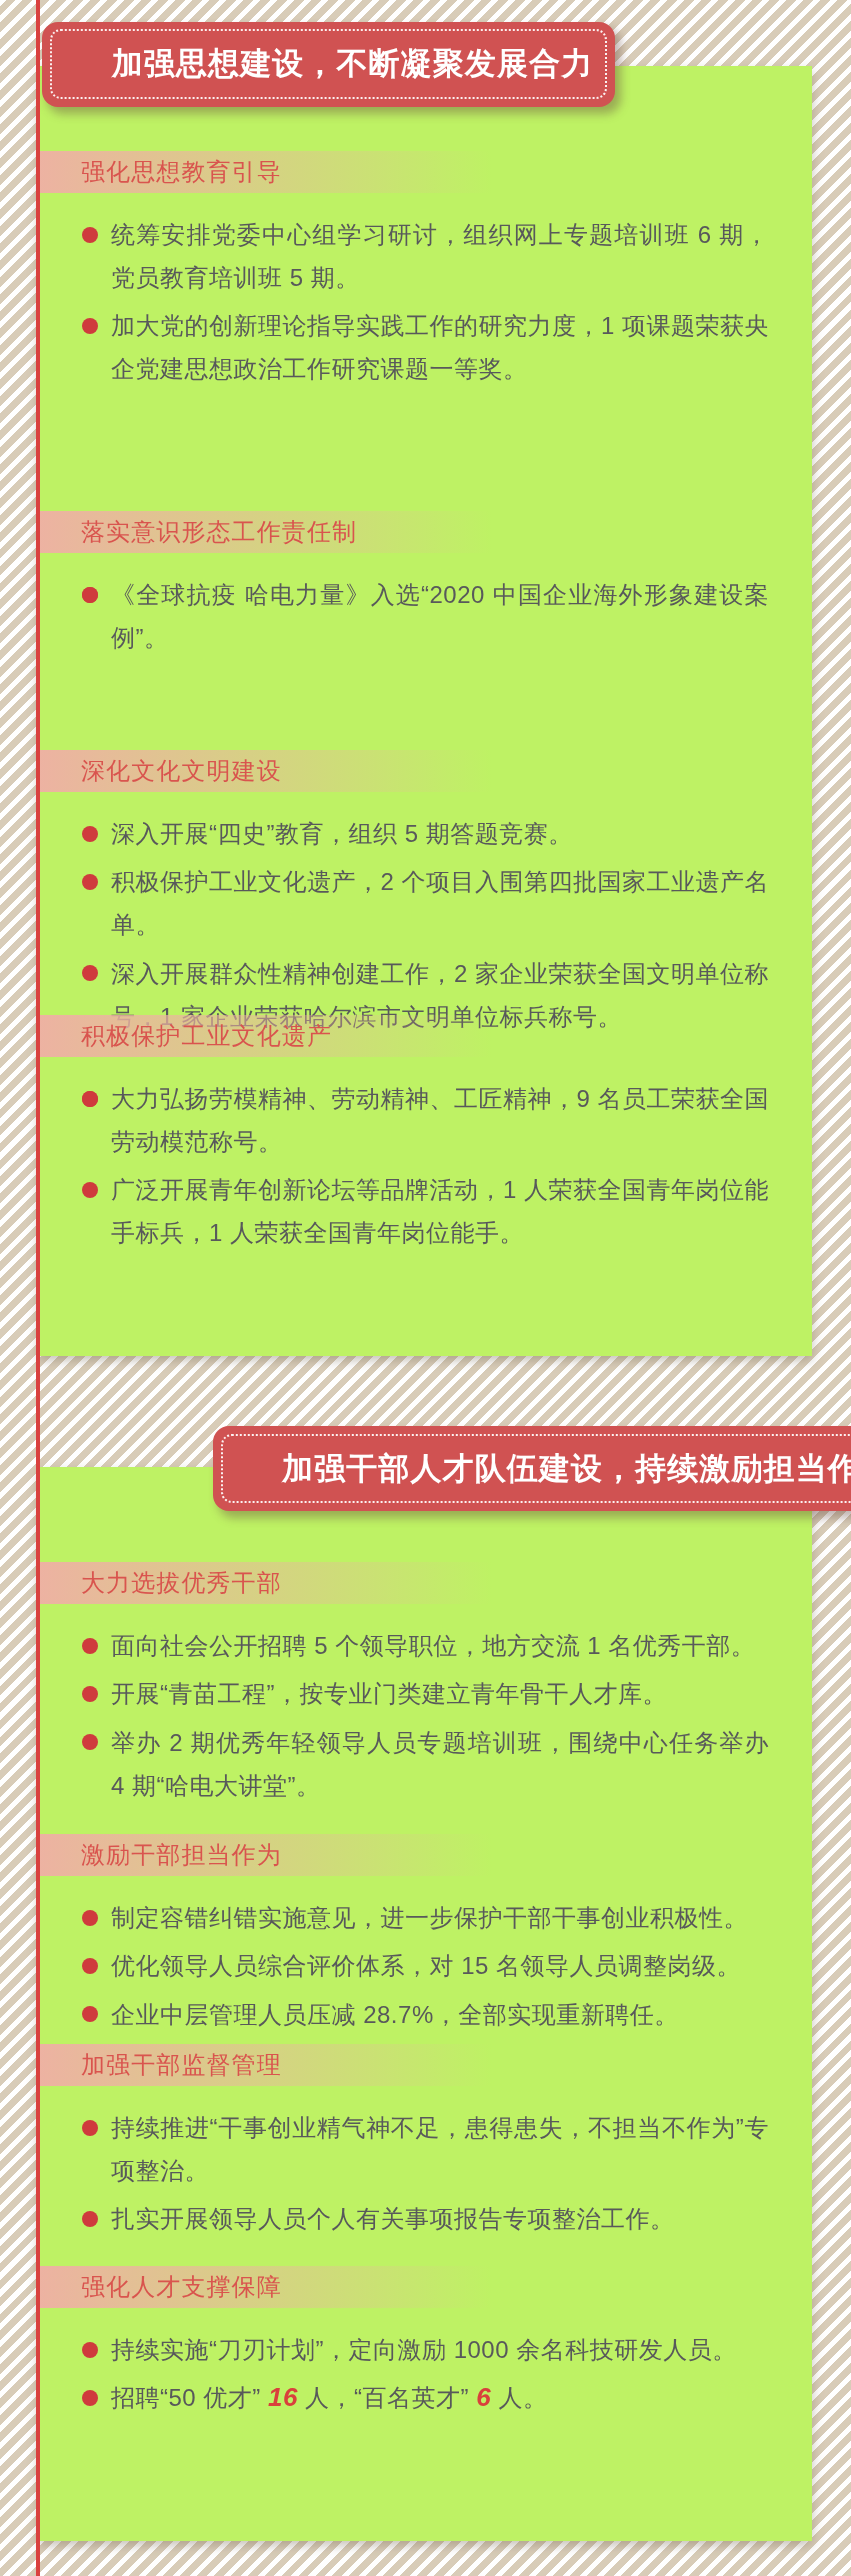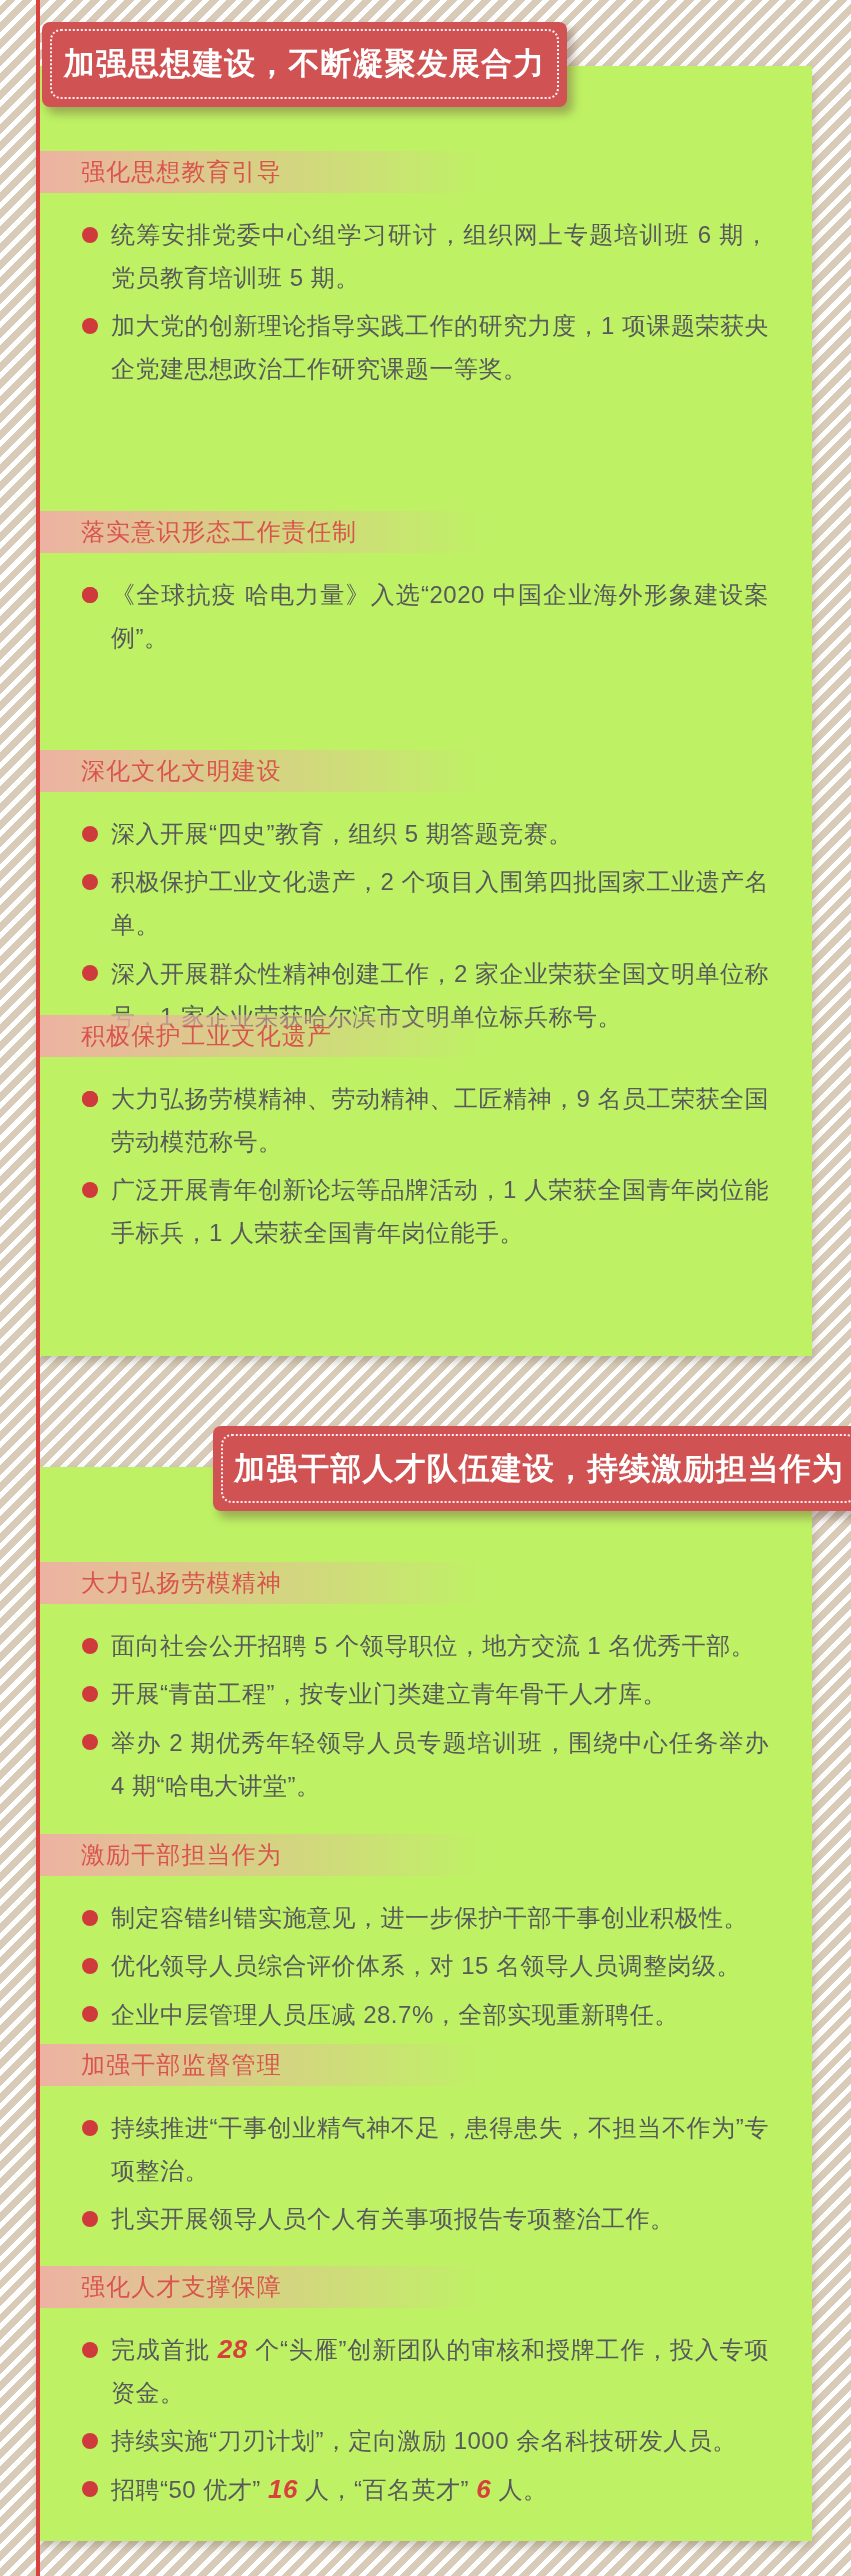--- a/index.html
+++ b/index.html
@@ -13,23 +13,23 @@
     position:absolute;left:36px;top:0;width:3.8px;height:2576px;
     background:#d9413f;z-index:6;
   }
   .panel{
     position:absolute;left:39px;width:773px;background:#bef264;
     box-shadow:0 5.4px 10.8px rgba(125,110,92,0.45);z-index:1;
   }
   #panel-1{top:66px;height:1290px;}
   #panel-2{top:1467px;height:1074px;}
   .banner{
-    position:absolute;height:85px;background:#d05252;border-radius:8px;
+    position:absolute;height:85px;background:#d05252;border-radius:16px;
     box-shadow:5.4px 6.5px 9.7px rgba(100,70,60,0.40);z-index:4;
-    display:flex;align-items:center;justify-content:center;
+    display:flex;align-items:center;justify-content:center;padding-left:48px;
   }
   #banner-1{left:42px;top:21.6px;width:525px;}
   #banner-2{left:169px;top:1426px;width:652px;margin-left:44px;}
   .banner .dotted{
     position:absolute;left:7.6px;right:7.6px;top:7.6px;bottom:7.6px;
     border:2.2px dotted rgba(255,255,255,0.92);border-radius:10.8px;
     pointer-events:none;
   }
   .banner .banner-title{
     color:#ffffff;font-size:31px;font-weight:bold;letter-spacing:1.1px;
@@ -99,21 +99,21 @@
     </div>
   </div>
 
 <div class="banner" id="banner-2">
   <div class="dotted"></div>
   <span class="banner-title">加强干部人才队伍建设，持续激励担当作为</span>
 </div>
 
 <div class="panel" id="panel-2">
     <div class="section" style="top: 95px;">
-      <div class="section-header">大力弘扬劳模精神</div>
+      <div class="section-header">大力选拔优秀干部</div>
       <ul class="bullets">
         <li><span class="dot"></span><span>面向社会公开招聘 5 个领导职位，地方交流 1 名优秀干部。</span></li>
         <li><span class="dot"></span><span>开展“青苗工程”，按专业门类建立青年骨干人才库。</span></li>
         <li><span class="dot"></span><span>举办 2 期优秀年轻领导人员专题培训班，围绕中心任务举办 4 期“哈电大讲堂”。</span></li>
       </ul>
     </div>
     <div class="section" style="top: 367px;">
       <div class="section-header">激励干部担当作为</div>
       <ul class="bullets">
         <li><span class="dot"></span><span>制定容错纠错实施意见，进一步保护干部干事创业积极性。</span></li>
@@ -124,19 +124,18 @@
     <div class="section" style="top: 577px;">
       <div class="section-header">加强干部监督管理</div>
       <ul class="bullets">
         <li><span class="dot"></span><span>持续推进“干事创业精气神不足，患得患失，不担当不作为”专项整治。</span></li>
         <li><span class="dot"></span><span>扎实开展领导人员个人有关事项报告专项整治工作。</span></li>
       </ul>
     </div>
     <div class="section" style="top: 799px;">
       <div class="section-header">强化人才支撑保障</div>
       <ul class="bullets">
-        <li><span class="dot"></span><span>完成首批 </span><span class="hl">28</span><span> 个“头雁”创新团队的审核和授牌工作，投入专项资金。</span></li>
         <li><span class="dot"></span><span>持续实施“刀刃计划”，定向激励 1000 余名科技研发人员。</span></li>
         <li><span class="dot"></span><span>招聘“50 优才” </span><span class="hl">16</span><span> 人，“百名英才” </span><span class="hl">6</span><span> 人。</span></li>
       </ul>
     </div>
   </div>
 
 
 </body></html>

